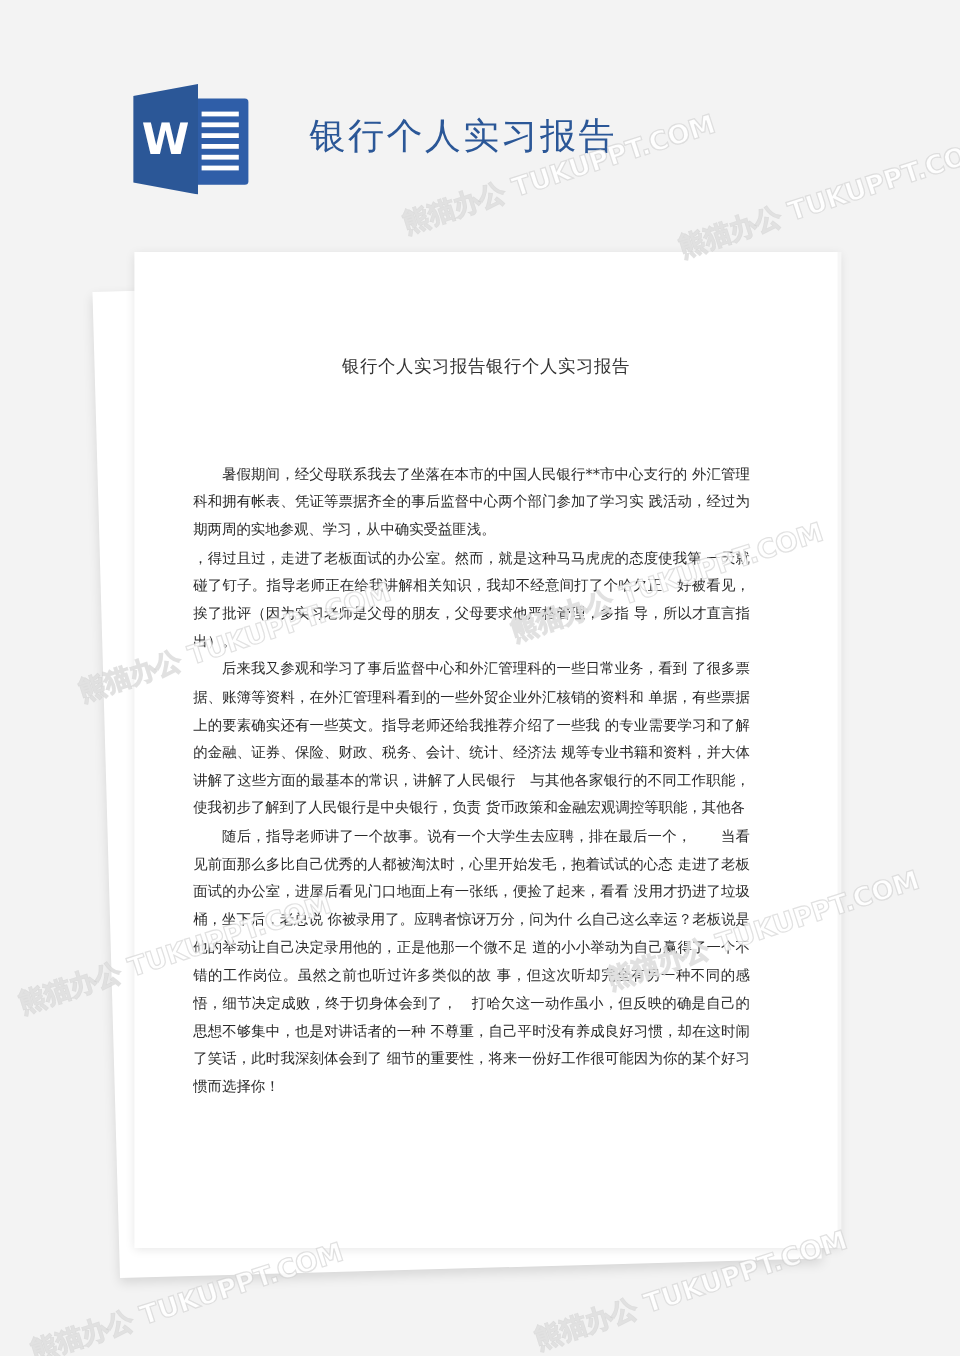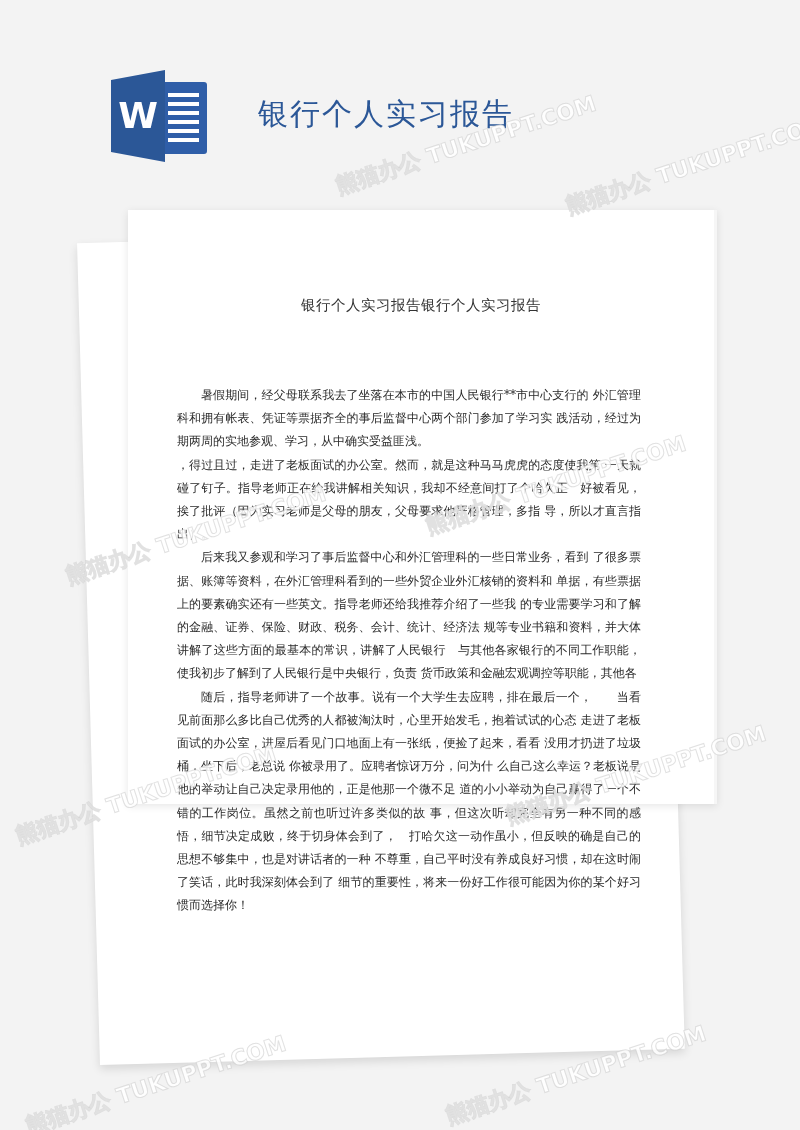--- a/index.html
+++ b/index.html
@@ -51,22 +51,22 @@
     left: 100px; top: 243px;
     width: 585px; height: 822px;
     background: #ffffff;
     transform: rotate(-1.6deg);
     transform-origin: left bottom;
     box-shadow: 0 4px 10px rgba(0,0,0,0.12);
     z-index: 1;
   }
   .page-front {
     position: absolute;
-    left: 128px; top: 210px;
-    width: 586px; height: 594px;
+    left: 112px; top: 210px;
+    width: 586px; height: 830px;
     background: #ffffff;
     box-shadow: 0 2px 8px rgba(0,0,0,0.10);
     border-right: 3px solid #f6f6f6;
     z-index: 2;
   }
   .doc-title {
     position: absolute;
     left: 0; top: 86px;
     width: 100%;
     text-align: center;

